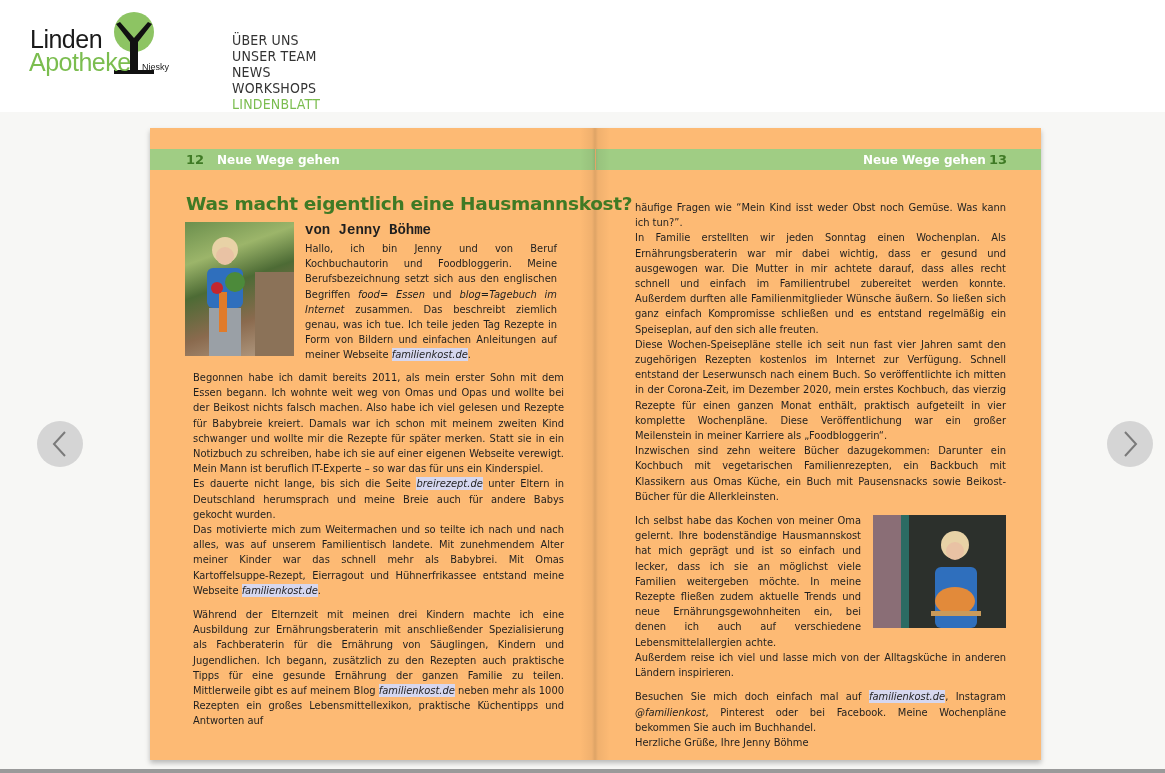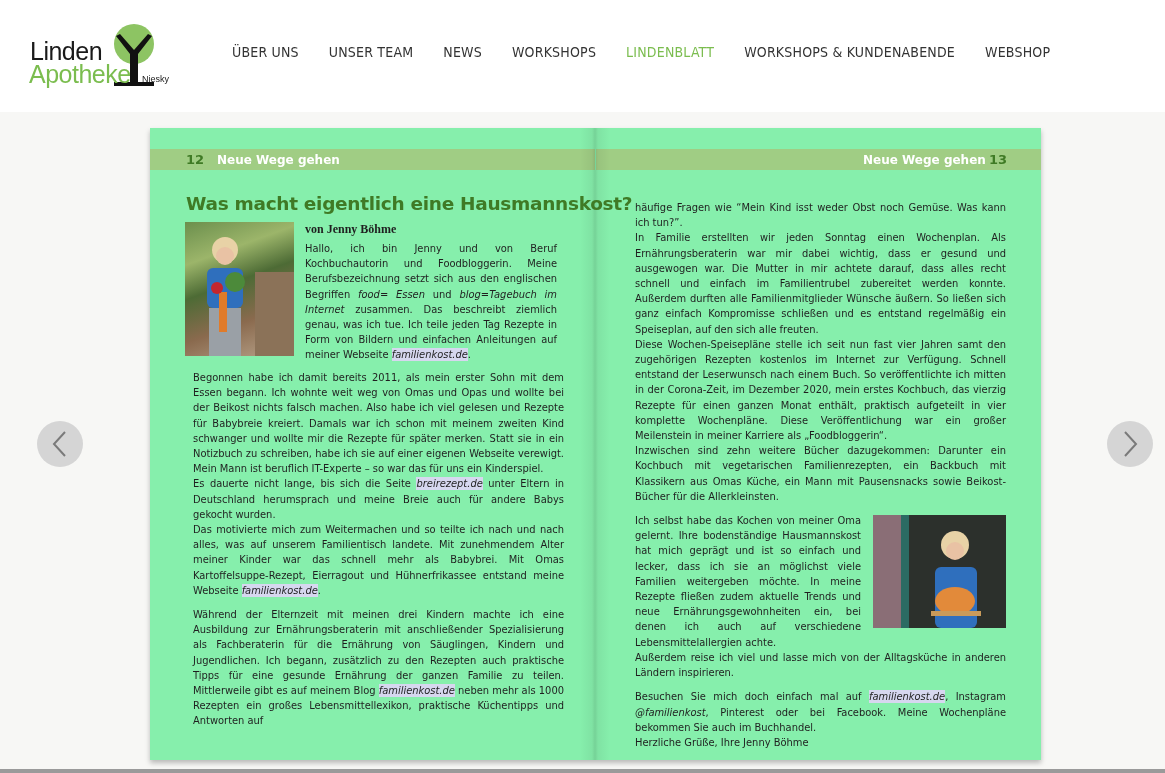--- a/index.html
+++ b/index.html
@@ -1,39 +1,39 @@
 <!DOCTYPE html>
 <html><head>
 <meta charset="utf-8">
 <style>
   * { box-sizing: border-box; margin: 0; padding: 0; }
   html, body { width: 1165px; height: 773px; overflow: hidden; background: #ffffff; }
   body { font-family: "Liberation Sans", sans-serif; position: relative; }
 
   
-  .site-header { position: absolute; left: 0; top: 12px; width: 1054px; height: 112px; background: #ffffff; }
+  .site-header { position: absolute; left: 0; top: 0; width: 1054px; height: 112px; background: #ffffff; }
   .logo { position: absolute; left: 28px; top: 12px; width: 150px; height: 62px; }
   .logo .l1 { position: absolute; left: 2px; top: 13px; font-size: 25px; color: #1a1a1a; letter-spacing: -0.5px; }
   .logo .l2 { position: absolute; left: 1px; top: 36px; font-size: 25px; color: #7bbd4f; letter-spacing: -0.5px; }
   .logo .l3 { position: absolute; left: 114px; top: 50px; font-size: 9px; color: #1a1a1a; text-align: right; }
   .logo svg { position: absolute; left: 82px; top: 0; }
 
-  .main-nav { position: absolute; left: 232px; top: 32px; display: flex; gap: 0; }
+  .main-nav { position: absolute; left: 232px; top: 32px; display: flex; gap: 0; flex-direction: column; }
   .nav-item { font-family: "DejaVu Sans", sans-serif; font-size: 14px; color: #333333; letter-spacing: 0.2px; cursor: pointer; white-space: nowrap; margin-right: 30px; font-stretch: condensed; }
   .nav-item.active { color: #7bbd4f; }
 
   
   .stage { position: absolute; left: 0; top: 112px; width: 1165px; height: 657px; background: #f7f7f5; }
   .bottom-line { position: absolute; left: 0; top: 769px; width: 1165px; height: 4px; background: #9a9a9a; }
 
   .nav-arrow { position: absolute; width: 46px; height: 46px; border-radius: 50%; background: #d5d5d5; display: flex; align-items: center; justify-content: center; cursor: pointer; }
   .nav-arrow.prev { left: 37px; top: 421px; }
   .nav-arrow.next { left: 1107px; top: 421px; }
 
-  .book { position: absolute; left: 150px; top: 128px; width: 891px; height: 632px; background: #86efac; box-shadow: 0 3px 5px rgba(0,0,0,0.25); }
+  .book { position: absolute; left: 150px; top: 128px; width: 891px; height: 632px; background: #fdba74; box-shadow: 0 3px 5px rgba(0,0,0,0.25); }
   .gutter { position: absolute; left: 430px; top: 0; width: 30px; height: 632px;
     background: linear-gradient(to right, rgba(255,255,255,0) 0%, rgba(0,0,0,0.05) 40%, rgba(0,0,0,0.12) 50%, rgba(0,0,0,0.05) 60%, rgba(255,255,255,0) 100%); }
 
   .band { position: absolute; top: 21px; height: 21px; background: #a0cd84; }
   .band.left { left: 0; width: 445px; }
   .band.right { left: 446px; width: 445px; }
   .band .num { position: absolute; top: 3px; font-size: 13px; font-weight: bold; color: #3f7a25; font-family: "DejaVu Sans", sans-serif; }
   .band .ttl { position: absolute; top: 4px; font-size: 12px; font-weight: bold; color: #ffffff; font-family: "DejaVu Sans", sans-serif; }
 
   .page-text { font-family: "DejaVu Sans", sans-serif; font-size: 11px; line-height: 15.2px; color: #1f1f1f; text-align: justify; font-stretch: condensed; }
@@ -41,21 +41,21 @@
   .hl { background: #d6d7ef; font-style: italic; }
   .it { font-style: italic; }
 
   .article-title { position: absolute; left: 36px; top: 65px; font-family: "DejaVu Sans", sans-serif; font-weight: bold; font-size: 18.5px; color: #3f7a25; letter-spacing: -0.3px; }
   .photo { position: absolute; overflow: hidden; }
   .photo1 { left: 35px; top: 94px; width: 109px; height: 134px;
      background: linear-gradient(160deg, #6b8f4d 0%, #9cb56a 25%, #4d6b35 45%, #8a6a4e 70%, #b9a48c 100%); }
   .photo2 { left: 723px; top: 387px; width: 133px; height: 113px;
      background: linear-gradient(90deg, #7a5e66 0%, #8a6e74 20%, #2a5a55 30%, #3a3f3a 45%, #30332f 100%); }
 
-  .byline { position: absolute; left: 155px; top: 94px; font-family: Liberation Serif, serif; font-weight: bold; font-size: 12px; color: #1f1f1f; }
+  .byline { position: absolute; left: 155px; top: 94px; font-family: Liberation Mono, monospace; font-weight: bold; font-size: 14px; color: #1f1f1f; }
   .intro { position: absolute; left: 155px; top: 113px; width: 252px; }
   .col-left { position: absolute; left: 43px; top: 242px; width: 371px; }
   .col-right { position: absolute; left: 485px; top: 72px; width: 371px; }
   .wrap-text { width: 226px; }
   .gap { height: 9px; }
 </style>
 </head>
 <body>
 
 <header class="site-header">
@@ -127,21 +127,21 @@
     <p><span>Es dauerte nicht lange, bis sich die Seite </span><span class="hl">breirezept.de</span><span> unter Eltern in Deutschland herumsprach und meine Breie auch für andere Babys gekocht wurden.</span></p>
     <p><span>Das motivierte mich zum Weitermachen und so teilte ich nach und nach alles, was auf unserem Familientisch landete. Mit zunehmendem Alter meiner Kinder war das schnell mehr als Babybrei. Mit Omas Kartoffelsuppe-Rezept, Eierragout und Hühnerfrikassee entstand meine Webseite </span><span class="hl">familienkost.de</span><span>.</span></p>
     <div class="gap"></div>
     <p><span>Während der Elternzeit mit meinen drei Kindern machte ich eine Ausbildung zur Ernährungsberaterin mit anschließender Spezialisierung als Fachberaterin für die Ernährung von Säuglingen, Kindern und Jugendlichen. Ich begann, zusätzlich zu den Rezepten auch praktische Tipps für eine gesunde Ernährung der ganzen Familie zu teilen. Mittlerweile gibt es auf meinem Blog </span><span class="hl">familienkost.de</span><span> neben mehr als 1000 Rezepten ein großes Lebensmittellexikon, praktische Küchentipps und Antworten auf</span></p>
   </div>
 
   <div class="col-right page-text">
     <p>häufige Fragen wie “Mein Kind isst weder Obst noch Gemüse. Was kann ich tun?”.</p>
     <p>In Familie erstellten wir jeden Sonntag einen Wochenplan. Als Ernährungsberaterin war mir dabei wichtig, dass er gesund und ausgewogen war. Die Mutter in mir achtete darauf, dass alles recht schnell und einfach im Familientrubel zubereitet werden konnte. Außerdem durften alle Familienmitglieder Wünsche äußern. So ließen sich ganz einfach Kompromisse schließen und es entstand regelmäßig ein Speiseplan, auf den sich alle freuten.</p>
     <p>Diese Wochen-Speisepläne stelle ich seit nun fast vier Jahren samt den zugehörigen Rezepten kostenlos im Internet zur Verfügung. Schnell entstand der Leserwunsch nach einem Buch. So veröffentlichte ich mitten in der Corona-Zeit, im Dezember 2020, mein erstes Kochbuch, das vierzig Rezepte für einen ganzen Monat enthält, praktisch aufgeteilt in vier komplette Wochenpläne. Diese Veröffentlichung war ein großer Meilenstein in meiner Karriere als „Foodbloggerin“.</p>
-    <p>Inzwischen sind zehn weitere Bücher dazugekommen: Darunter ein Kochbuch mit vegetarischen Familienrezepten, ein Backbuch mit Klassikern aus Omas Küche, ein Mann mit Pausensnacks sowie Beikost-Bücher für die Allerkleinsten.</p>
+    <p>Inzwischen sind zehn weitere Bücher dazugekommen: Darunter ein Kochbuch mit vegetarischen Familienrezepten, ein Backbuch mit Klassikern aus Omas Küche, ein Buch mit Pausensnacks sowie Beikost-Bücher für die Allerkleinsten.</p>
     <div class="gap"></div>
     <p class="wrap-text">Ich selbst habe das Kochen von meiner Oma gelernt. Ihre bodenständige Hausmannskost hat mich geprägt und ist so einfach und lecker, dass ich sie an möglichst viele Familien weitergeben möchte. In meine Rezepte fließen zudem aktuelle Trends und neue Ernährungsgewohnheiten ein, bei denen ich auch auf verschiedene Lebensmittelallergien achte.</p>
     <p>Außerdem reise ich viel und lasse mich von der Alltagsküche in anderen Ländern inspirieren.</p>
     <div class="gap"></div>
     <p><span>Besuchen Sie mich doch einfach mal auf </span><span class="hl">familienkost.de</span><span>, Instagram </span><span class="it">@familienkost</span><span>, Pinterest oder bei Facebook. Meine Wochenpläne bekommen Sie auch im Buchhandel.</span></p>
     <p>Herzliche Grüße, Ihre Jenny Böhme</p>
   </div>
   <div class="photo photo2">
     <svg width="133" height="113" viewBox="0 0 133 113">
       <rect x="0" y="0" width="28" height="113" fill="#8a6e76"></rect>

